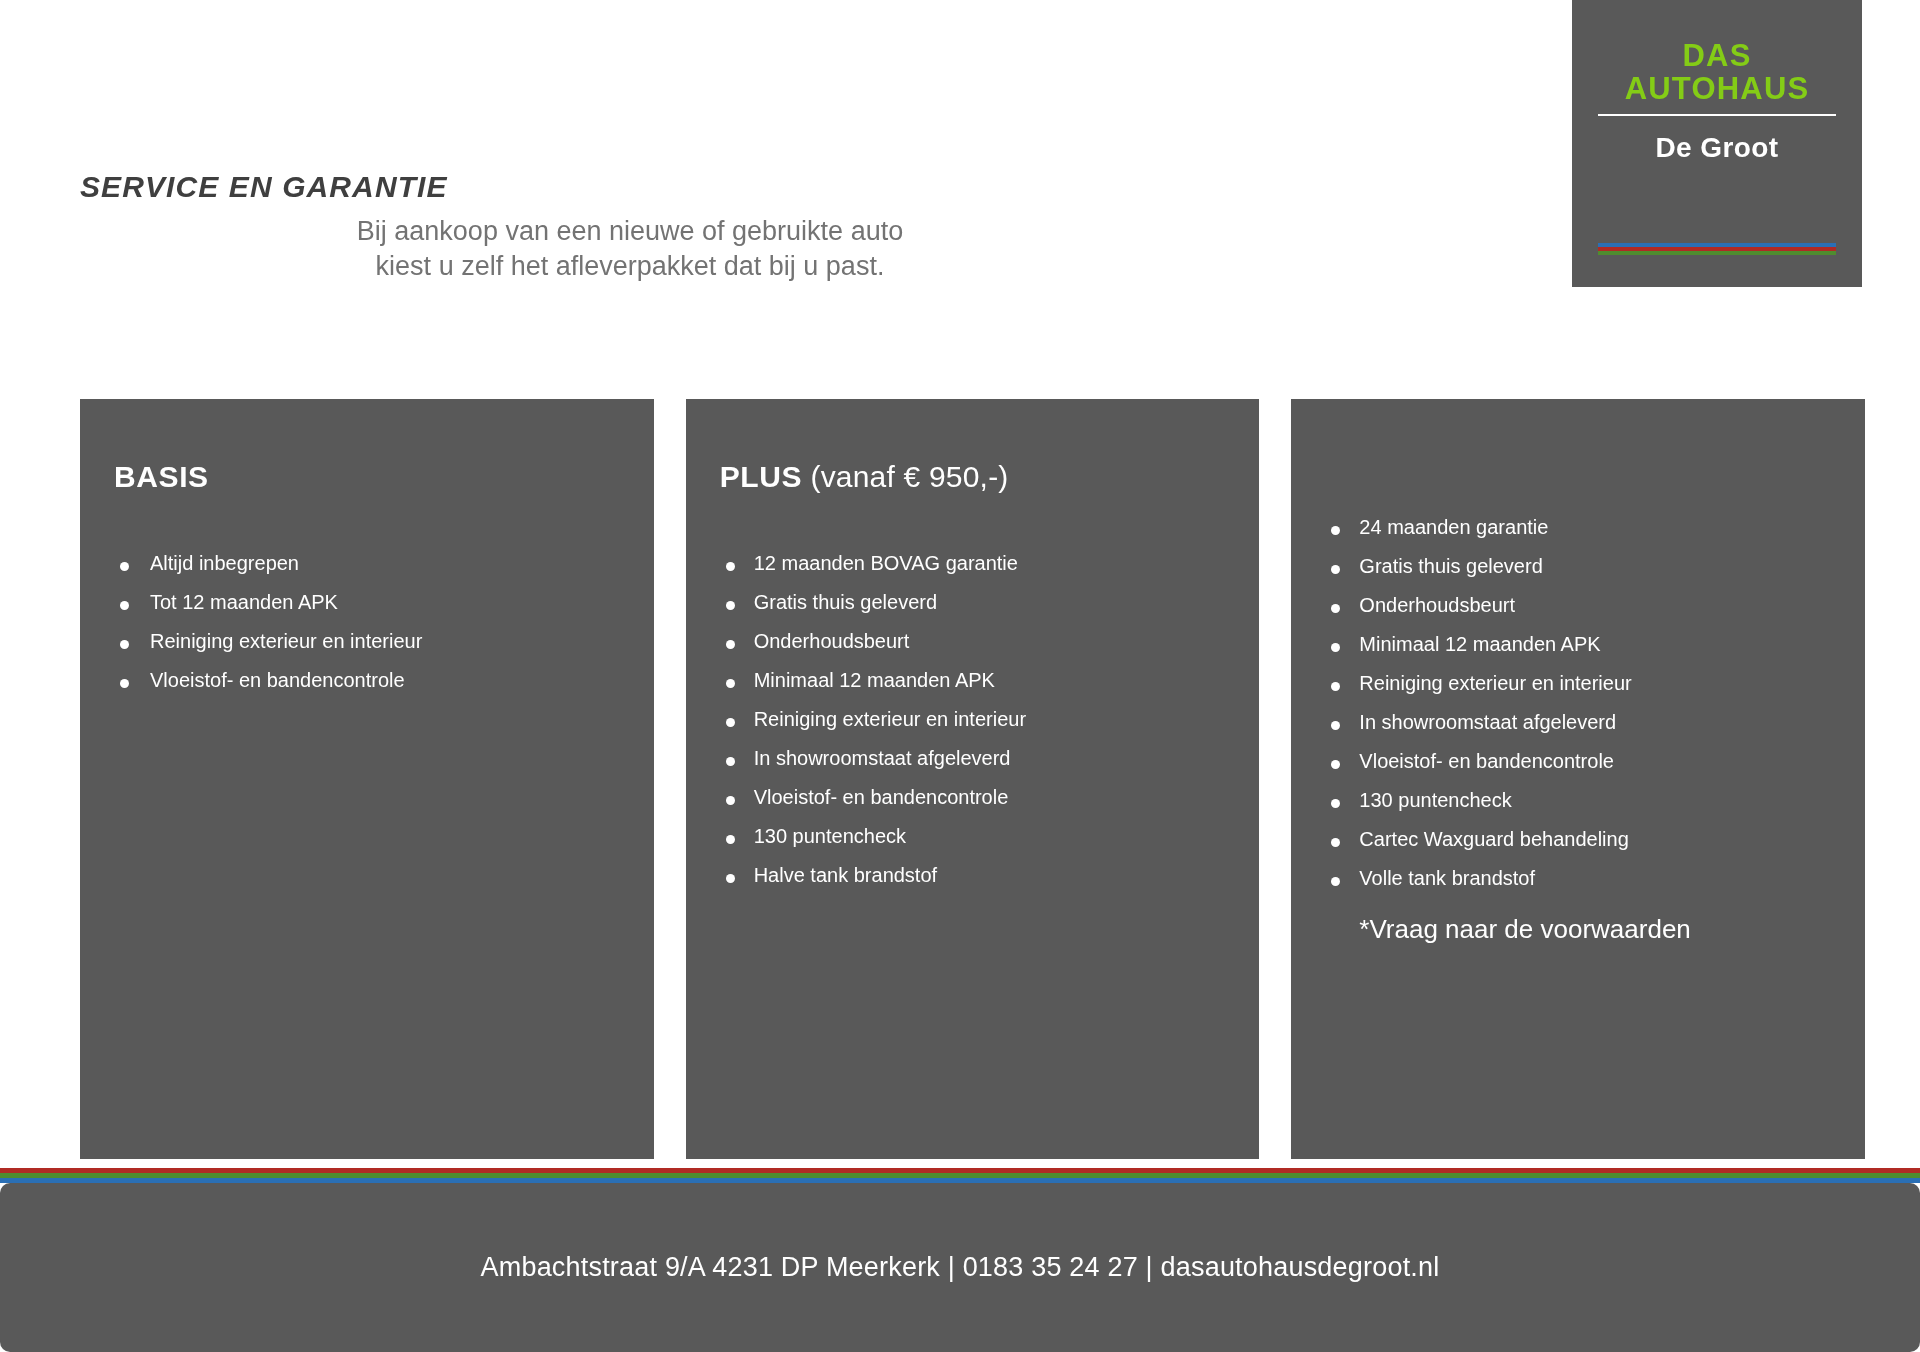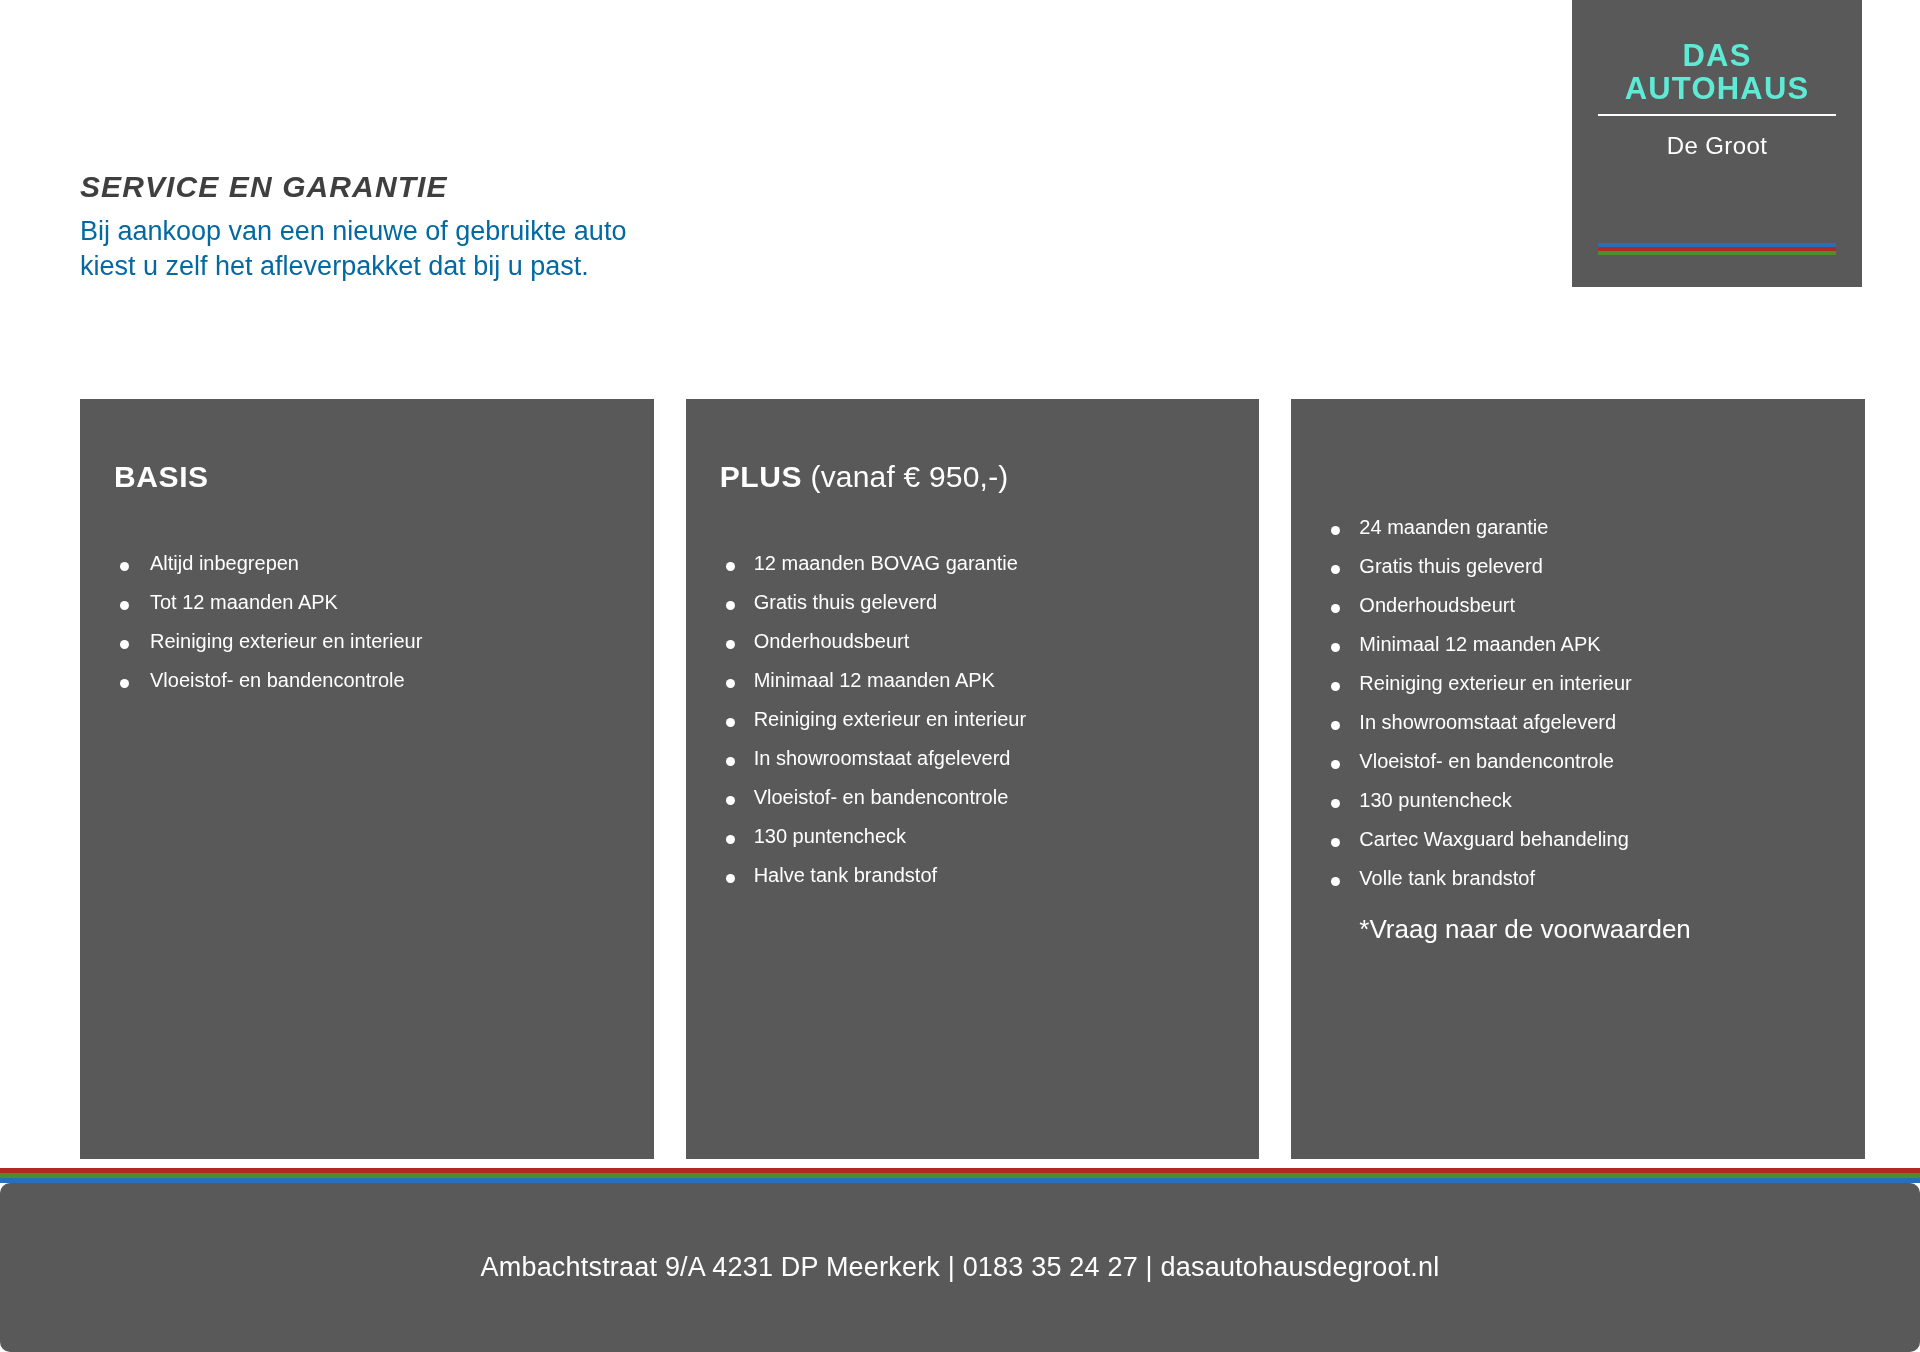--- a/index.html
+++ b/index.html
@@ -21,33 +21,33 @@
     top: 0;
     left: 1572px;
     width: 290px;
     height: 287px;
     background: #595959;
     box-sizing: border-box;
     padding: 40px 26px 0 26px;
     text-align: center;
   }
   .logo-title {
-    color: #5eead4;
+    color: #84cc16;
     font-size: 31px;
     font-weight: bold;
     letter-spacing: 1.2px;
     padding-bottom: 9px;
     border-bottom: 2px solid #ffffff;
     display: inline-block;
     line-height: 1.05;
   }
   .logo-sub {
     color: #ffffff;
-    font-size: 24px;
-    font-weight: 400;
+    font-size: 28px;
+    font-weight: 700;
     margin-top: 16px;
     letter-spacing: 0.4px;
   }
   .logo-stripes {
     position: absolute;
     left: 26px;
     right: 26px;
     bottom: 32px;
   }
   .stripe {
@@ -68,23 +68,24 @@
   .heading-title {
     font-size: 30px;
     font-weight: bold;
     color: #3f3f3f;
     letter-spacing: 1.1px;
     margin: 0 0 10px 0;
     font-style: italic;
   }
   .heading-sub {
     font-size: 27px;
-    color: #0369a1;
+    color: #737373;
     line-height: 1.28;
     font-weight: 400;
+    text-align: center;
   }
 
   
   .packages {
     position: absolute;
     left: 80px;
     top: 399px;
     width: 1785px;
     display: flex;
     gap: 32px;

